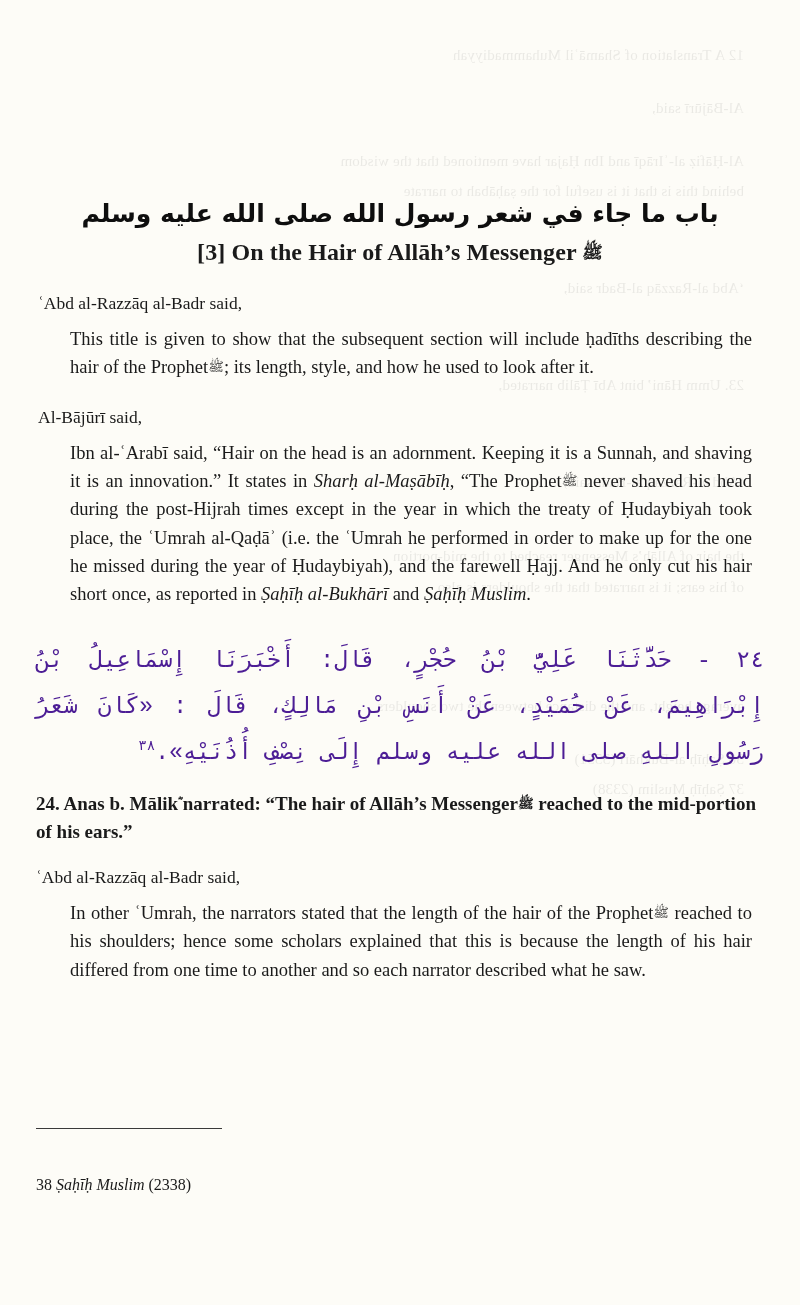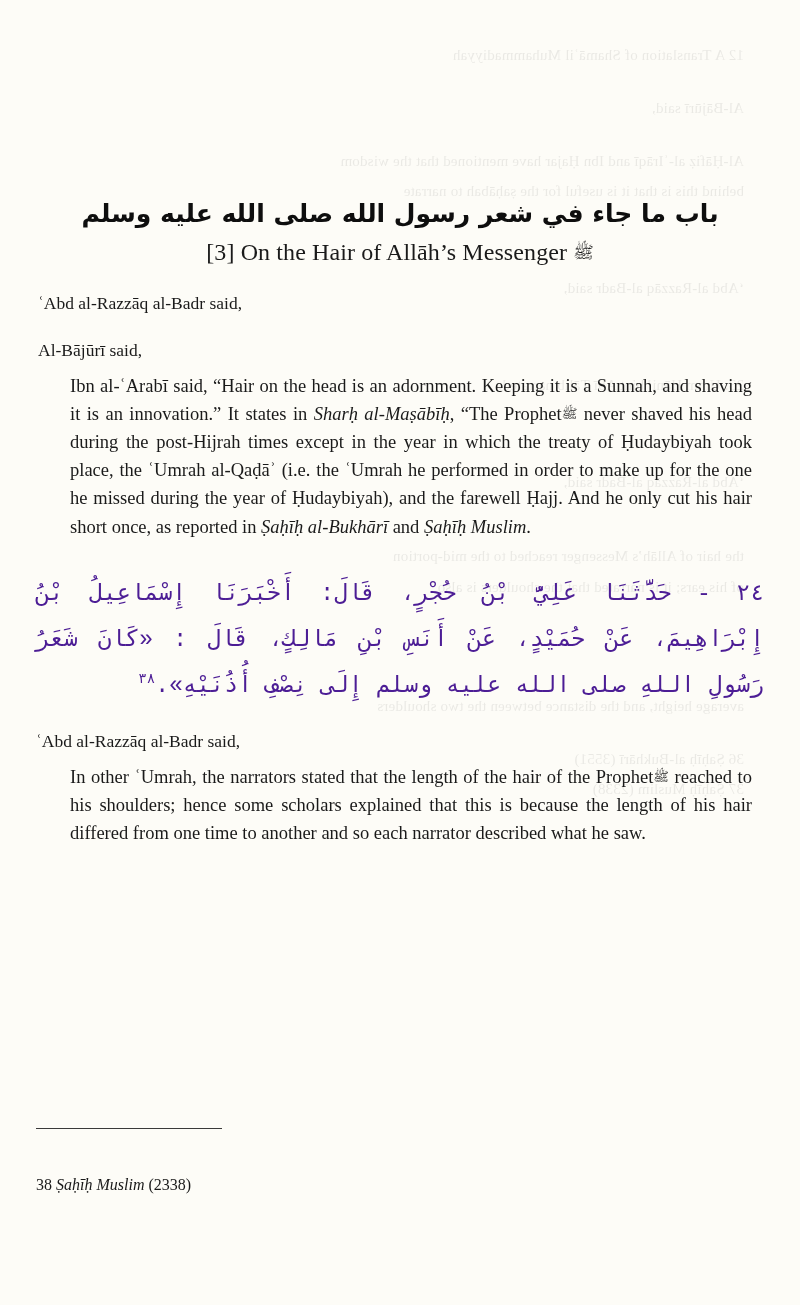--- a/index.html
+++ b/index.html
@@ -54,21 +54,21 @@
     font-weight: bold;
     color: #0e0e0e;
     margin-top: 196px;
     line-height: 1.4;
     font-family: "DejaVu Sans", sans-serif;
   }
 
   .chapter-english {
     text-align: center;
     font-size: 24px;
-    font-weight: normal;
+    font-weight: bold;
     margin-top: 8px;
     letter-spacing: .1px;
   }
   .chapter-english .salla {
     font-size: 17px;
     vertical-align: 2px;
     font-family: "DejaVu Sans", sans-serif;
   }
 
   .attrib {
@@ -178,31 +178,37 @@
     <div class="chapter-arabic">باب ما جاء في شعر رسول الله صلى الله عليه وسلم</div>
 
     <div class="chapter-english">
       <span>[3]</span>
       <span>On the Hair of Allāh’s Messenger</span>
       <span class="salla">ﷺ</span>
     </div>
 
     <div class="attrib">ʿAbd al-Razzāq al-Badr said,</div>
 
+    <p class="para indented">
+      <span>This title is given to show that the subsequent section will include ḥadīths describing the hair of the Prophet</span><span class="sym">ﷺ</span><span>; its length, style, and how he used to look after it.</span>
+    </p>
 
     <div class="attrib">Al-Bājūrī said,</div>
 
     <p class="para indented">
       <span>Ibn al-ʿArabī said, “Hair on the head is an adornment. Keeping it is a Sunnah, and shaving it is an innovation.” It states in </span><i>Sharḥ al-Maṣābīḥ</i><span>, “The Prophet</span><span class="sym">ﷺ</span><span> never shaved his head during the post-Hijrah times except in the year in which the treaty of Ḥudaybiyah took place, the ʿUmrah al-Qaḍāʾ (i.e. the ʿUmrah he performed in order to make up for the one he missed during the year of Ḥudaybiyah), and the farewell Ḥajj. And he only cut his hair short once, as reported in </span><i>Ṣaḥīḥ al-Bukhārī</i><span> and </span><i>Ṣaḥīḥ Muslim</i><span>.</span>
     </p>
 
     <div class="arabic-hadith">
       <span>٢٤ - حَدَّثَنَا عَلِيُّ بْنُ حُجْرٍ، قَالَ: أَخْبَرَنَا إِسْمَاعِيلُ بْنُ إِبْرَاهِيمَ، عَنْ حُمَيْدٍ، عَنْ أَنَسِ بْنِ مَالِكٍ، قَالَ : «كَانَ شَعَرُ رَسُولِ اللهِ صلى الله عليه وسلم إِلَى نِصْفِ أُذُنَيْهِ».</span><span class="footref">٣٨</span>
     </div>
 
+    <p class="translation">
+      <span>24. Anas b. Mālik</span><span class="sym">ؓ</span><span> narrated: “The hair of Allāh’s Messenger</span><span class="sym">ﷺ</span><span> reached to the mid-portion of his ears.”</span>
+    </p>
 
     <div class="attrib2">ʿAbd al-Razzāq al-Badr said,</div>
 
     <p class="para indented">
       <span>In other ʿUmrah, the narrators stated that the length of the hair of the Prophet</span><span class="sym">ﷺ</span><span> reached to his shoulders; hence some scholars explained that this is because the length of his hair differed from one time to another and so each narrator described what he saw.</span>
     </p>
 
   </div>
 
   <div class="footnote-rule"></div>

